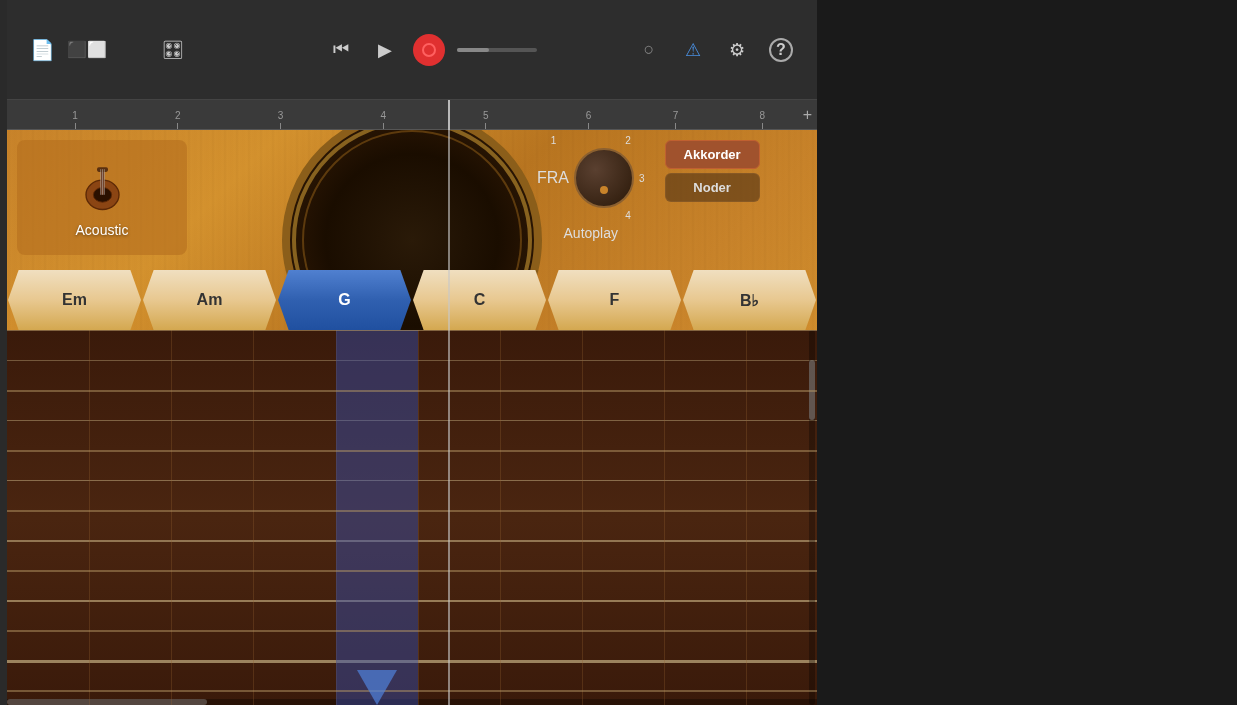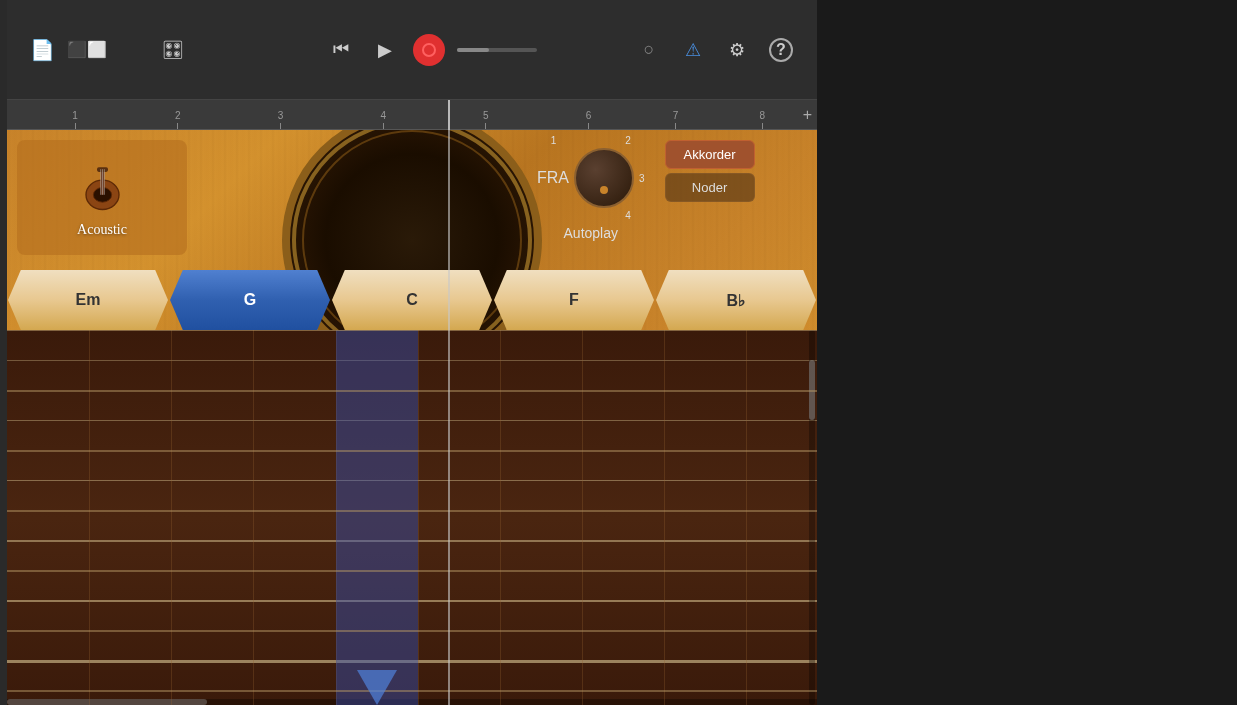--- a/index.html
+++ b/index.html
@@ -190,21 +190,20 @@
       top: 10px;
       width: 170px;
       height: 115px;
       background: rgba(180,110,30,0.6);
       border-radius: 8px;
       display: flex;
       flex-direction: column;
       align-items: center;
       justify-content: center;
       gap: 5px;
-      font-family: Liberation Serif, serif;
     }
 
     .guitar-icon {
       width: 60px;
       height: 60px;
       font-size: 50px;
       display: flex;
       align-items: center;
       justify-content: center;
     }
@@ -330,21 +329,21 @@
       display: flex;
       flex-direction: column;
       gap: 4px;
       margin-top: 5px;
     }
 
     .mode-btn {
       padding: 6px 18px;
       border-radius: 6px;
       font-size: 13px;
-      font-weight: 400;
+      font-weight: 700;
       cursor: pointer;
       text-align: center;
       min-width: 80px;
     }
 
     .mode-btn-active {
       background: #a0522d;
       color: #fff;
       border: 1px solid #c06030;
     }
@@ -575,20 +574,21 @@
     </div>
 
     <div class="mode-buttons">
       <div class="mode-btn mode-btn-active">Akkorder</div>
       <div class="mode-btn mode-btn-inactive">Noder</div>
     </div>
   </div>
 
   <div class="chord-row">
     <div class="chord-btn">Em</div>
+    <div class="chord-btn">Am</div>
     <div class="chord-btn chord-btn-active">G</div>
     <div class="chord-btn">C</div>
     <div class="chord-btn">F</div>
     <div class="chord-btn">B♭</div>
   </div>
 
   <div style="position:absolute; left:0; top:200px; width:810px; height:375px; background:linear-gradient(180deg, #3a1a0a, #4a2510, #3a1a0a); overflow:hidden;">
 
     <div style="position:absolute; left:329px; top:0; width:82px; height:100%; background:rgba(50,80,180,0.45); z-index:2;"></div>
 

